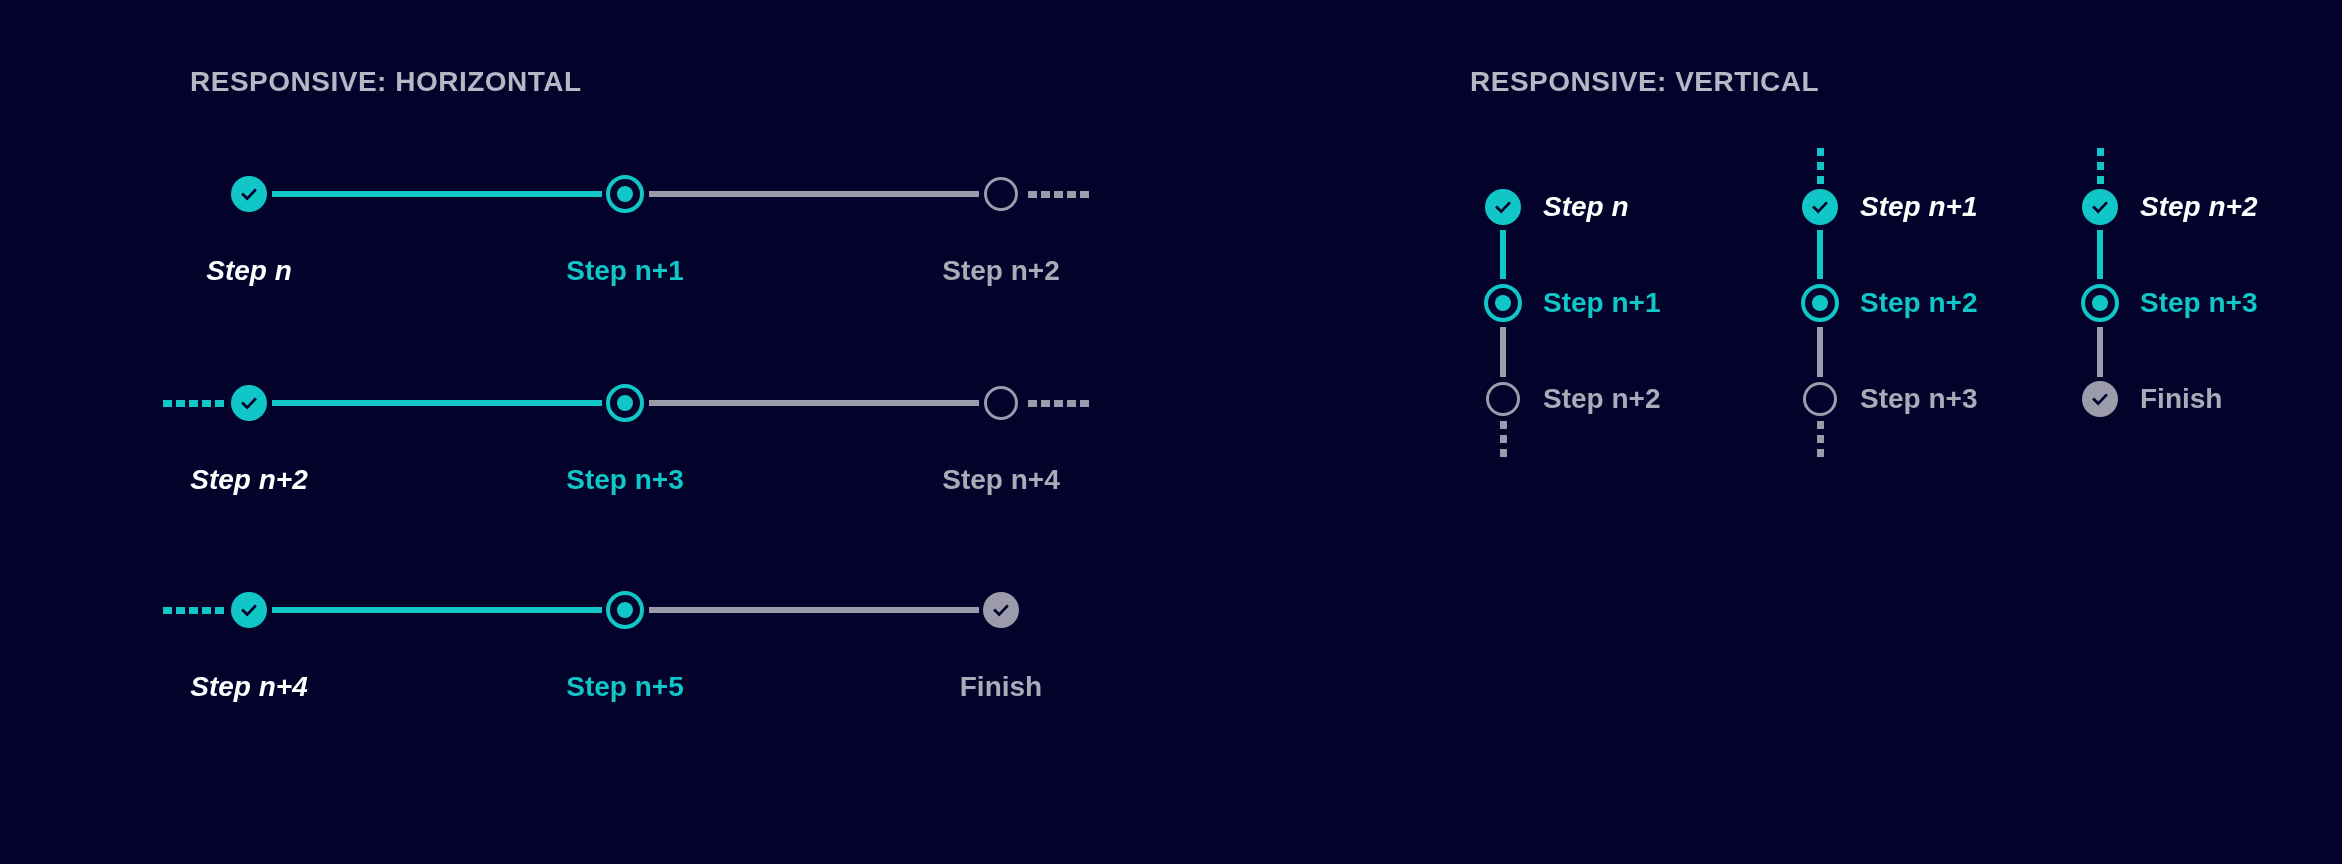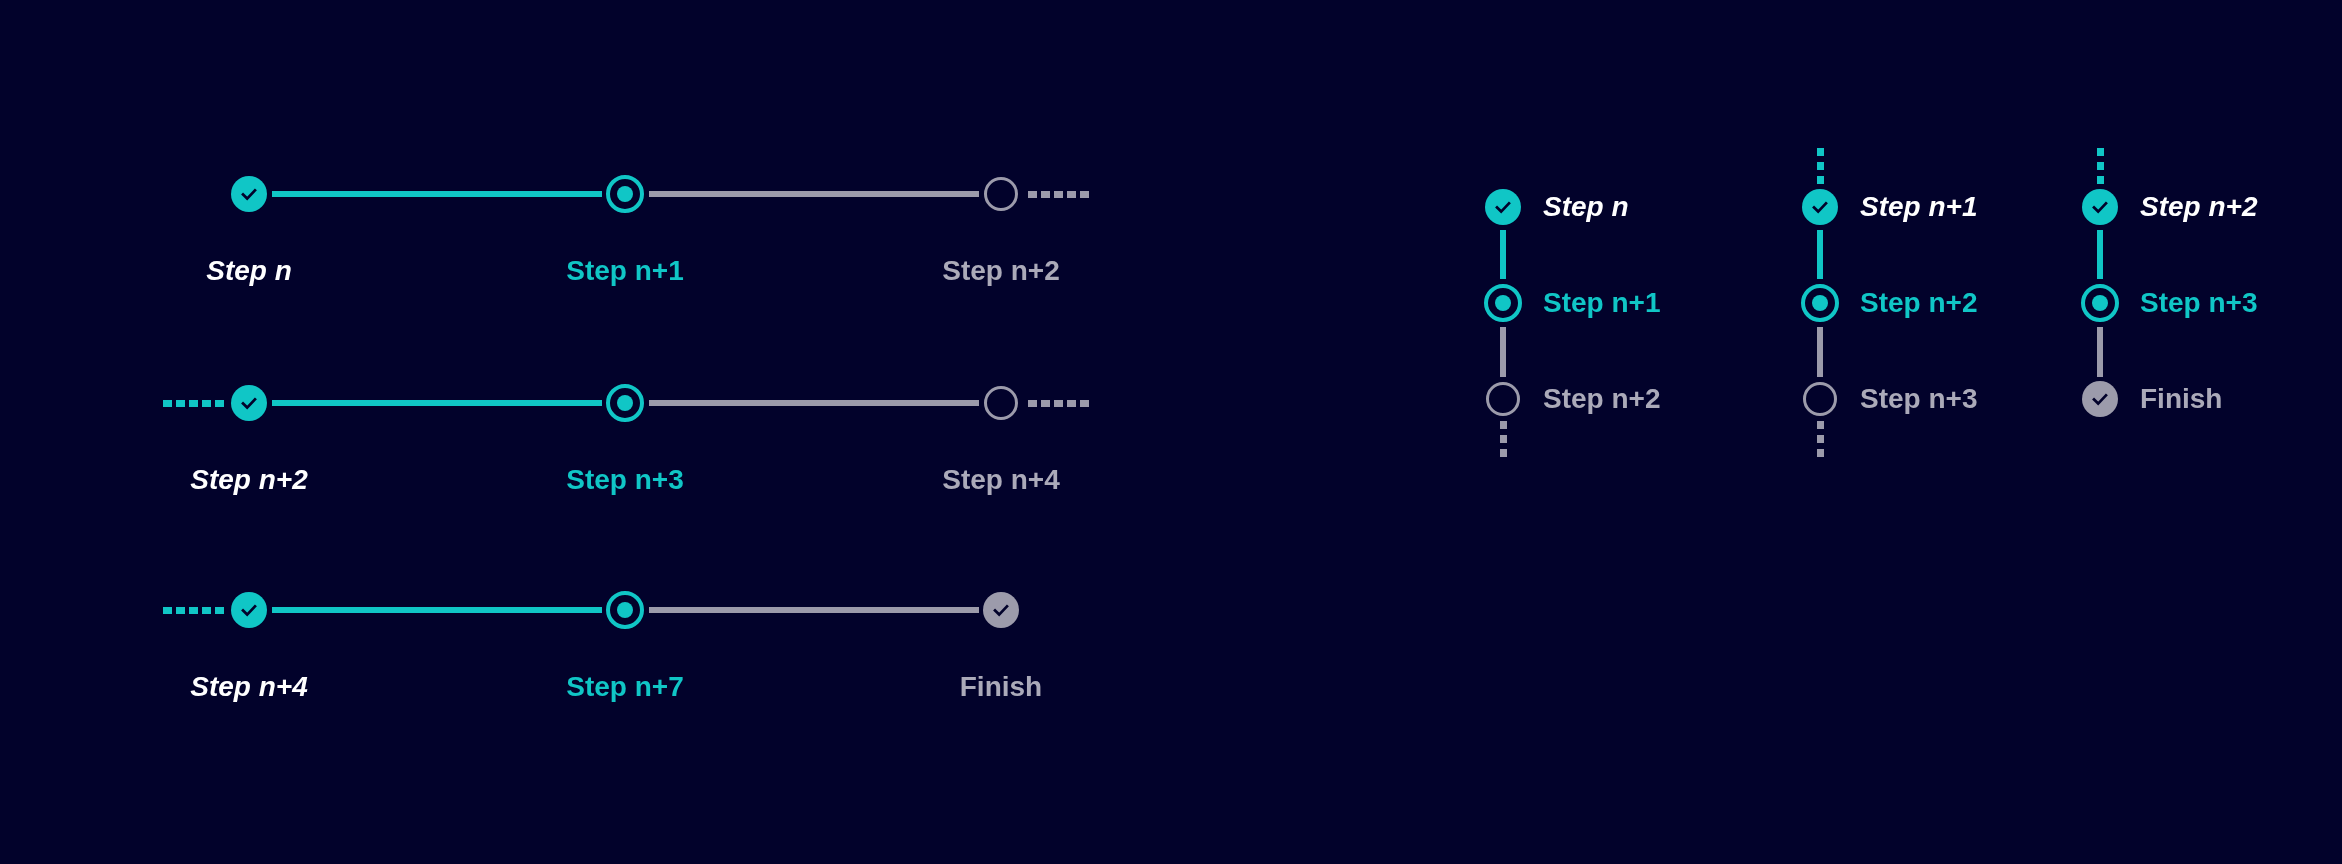--- a/index.html
+++ b/index.html
@@ -94,20 +94,21 @@
   .v-seg-0{left:15px;top:90px;height:49px;}
   .v-seg-1{left:15px;top:187px;height:50px;}
   .v-trail{left:15px;top:281px;height:36px;}
   .v-label-0{top:52px;} .v-label-1{top:148px;} .v-label-2{top:244px;}
 </style>
 </head>
 <body>
 
 <div id="stage">
 
+  <div class="section-heading" style="left:190px;top:66px;">RESPONSIVE: HORIZONTAL</div>
 
   <div class="h-row" id="h-row-0">
     <span class="node node-done h-node-0">
       <svg viewBox="0 0 24 24">
           <path d="M5.5 12.5 L10 17 L18.5 8" fill="none" stroke="#02022B" stroke-width="3" stroke-linecap="square"></path>
         </svg>
     </span>
     <div class="h-line cyan h-seg-0"></div>
     <span class="node node-current h-node-1">
         <span class="dot"></span>
@@ -150,24 +151,25 @@
     <span class="node node-current h-node-1">
         <span class="dot"></span>
       </span>
     <div class="h-line gray h-seg-1"></div>
     <span class="node node-finish h-node-2d">
       <svg viewBox="0 0 24 24">
           <path d="M5.5 12.5 L10 17 L18.5 8" fill="none" stroke="#02022B" stroke-width="3" stroke-linecap="square"></path>
         </svg>
     </span>
     <div class="h-label h-label-0 label-done">Step n+4</div>
-    <div class="h-label h-label-1 label-current">Step n+7</div>
+    <div class="h-label h-label-1 label-current">Step n+5</div>
     <div class="h-label h-label-2 label-future">Finish</div>
   </div>
 
+  <div class="section-heading" style="left:1470px;top:66px;">RESPONSIVE: VERTICAL</div>
 
   <div class="v-col" id="v-col-0">
     <span class="node node-done v-node-0">
       <svg viewBox="0 0 24 24">
           <path d="M5.5 12.5 L10 17 L18.5 8" fill="none" stroke="#02022B" stroke-width="3" stroke-linecap="square"></path>
         </svg>
     </span>
     <div class="v-line cyan v-seg-0"></div>
     <span class="node node-current v-node-1">
         <span class="dot"></span>

